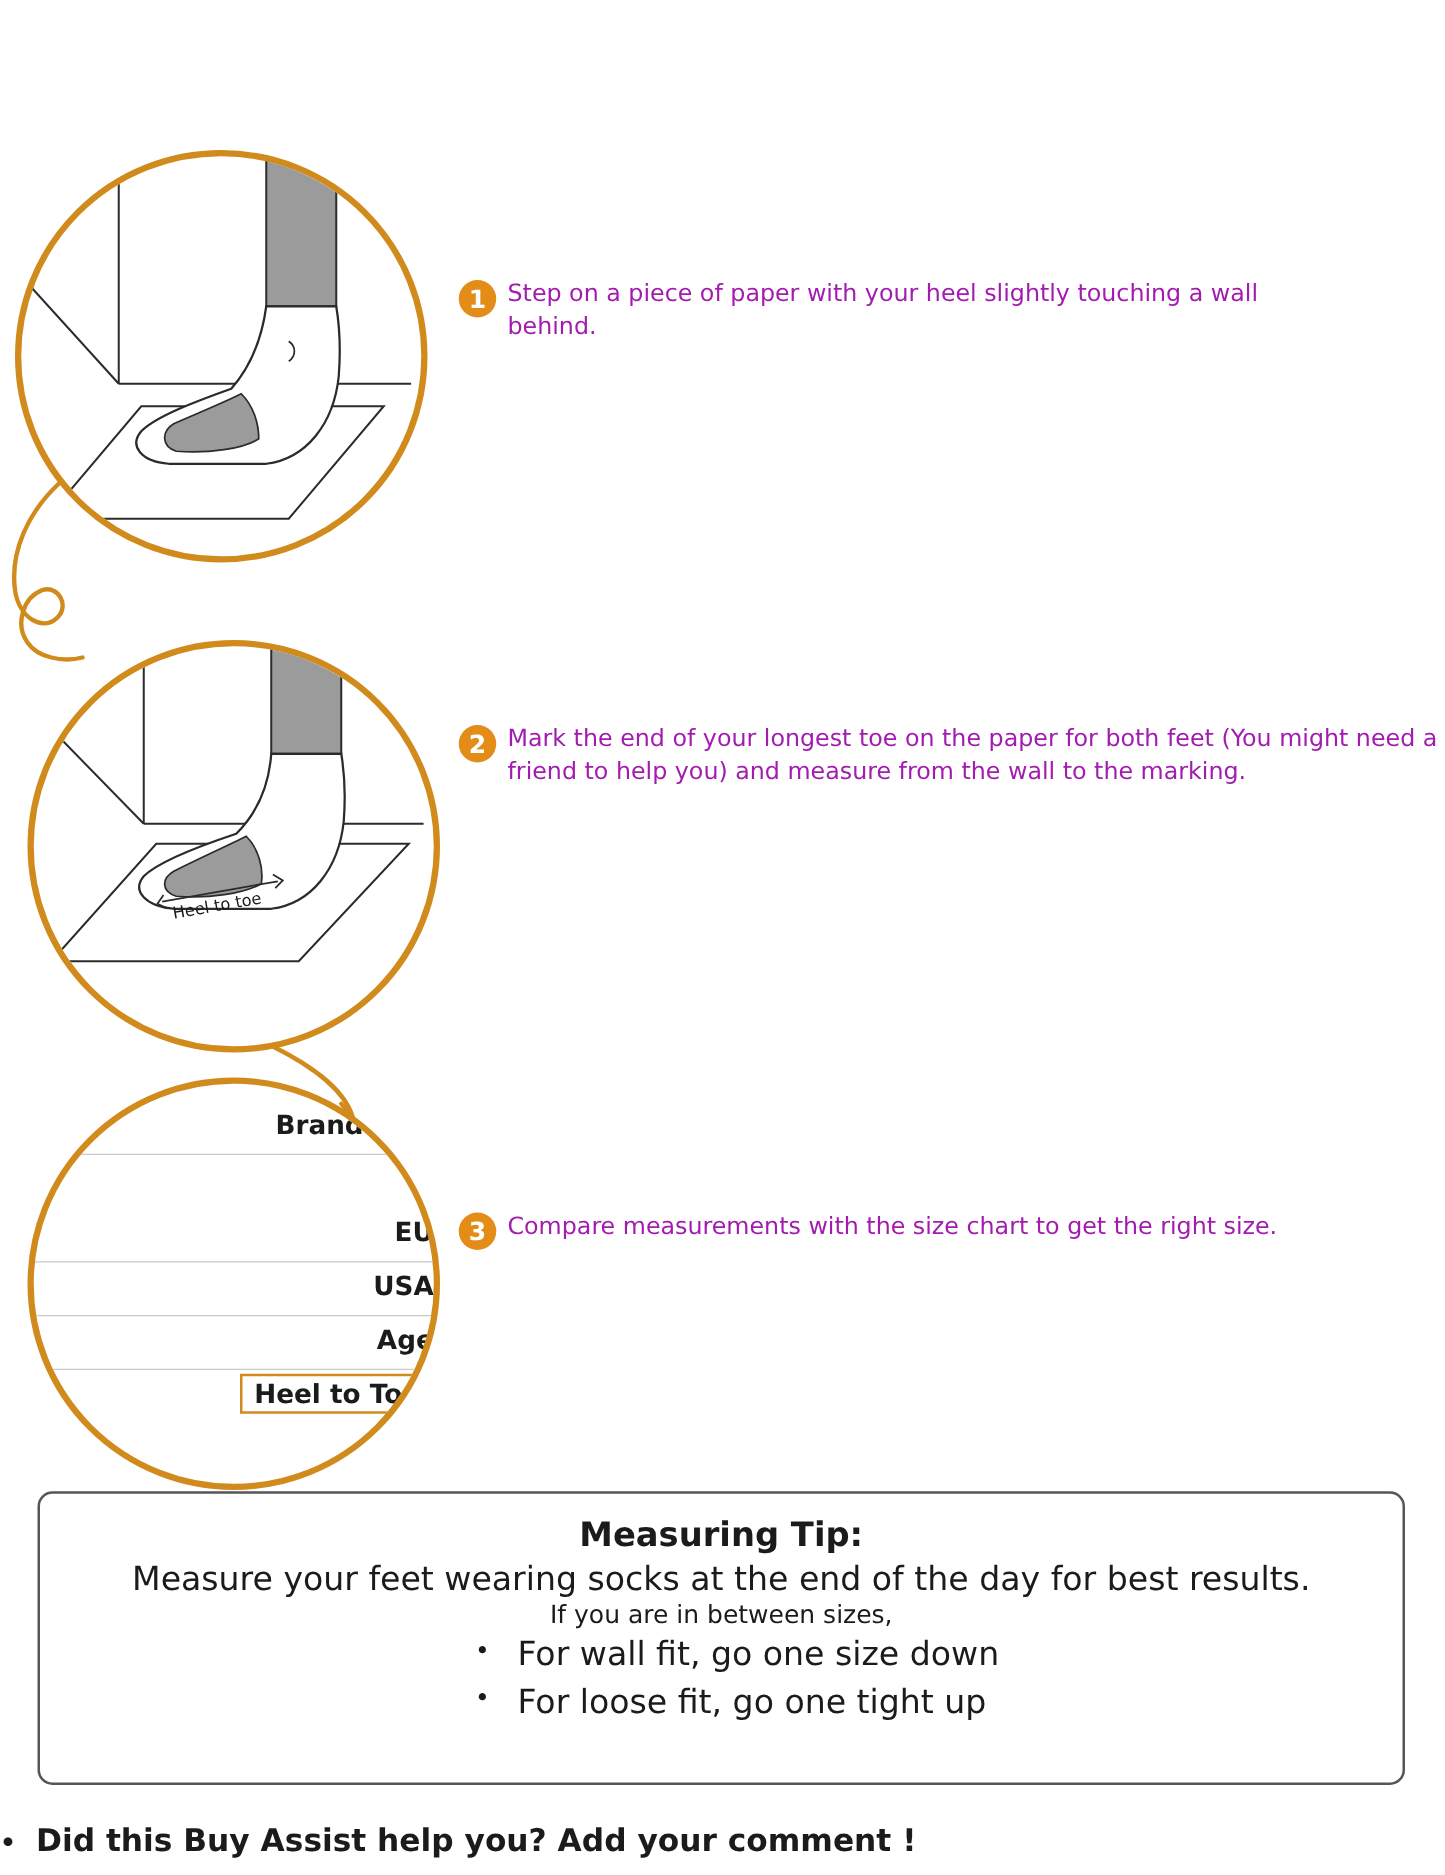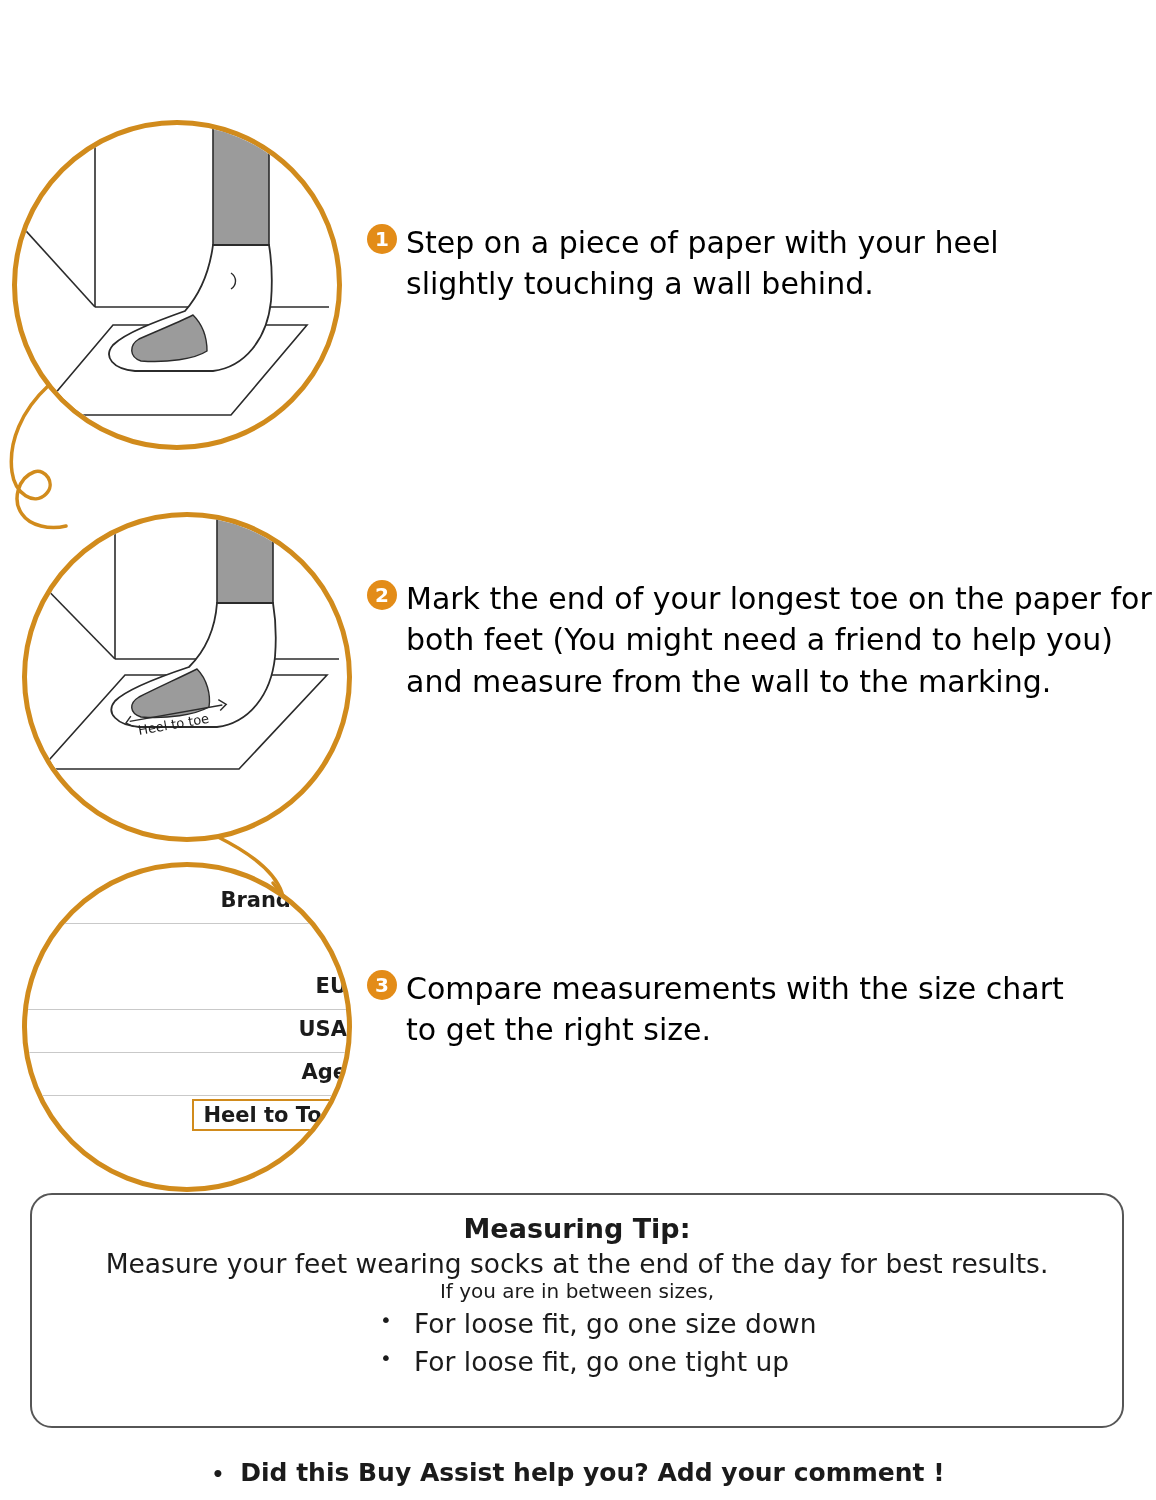--- a/index.html
+++ b/index.html
@@ -69,23 +69,23 @@
     background: #e38c18;
     color: #ffffff;
     font-size: 20px;
     font-weight: bold;
     display: flex;
     align-items: center;
     justify-content: center;
     margin-top: 2px;
   }
   .step-text {
-    font-size: 30px;
+    font-size: 19px;
     line-height: 1.38;
-    color: #000000;
+    color: #a21caf;
   }
   .step-1 { left: 367px; top: 222px; width: 700px; }
   .step-2 { left: 367px; top: 578px; width: 790px; }
   .step-3 { left: 367px; top: 968px; width: 700px; }
 
   
   .chart-rows {
     position: absolute;
     left: 0;
     top: 0;
@@ -116,21 +116,21 @@
   }
 
   
   .tip-panel {
     position: absolute;
     left: 30px;
     top: 1193px;
     width: 1094px;
     height: 235px;
     border: 2px solid #565656;
-    border-radius: 22px;
+    border-radius: 12px;
     box-sizing: border-box;
     background: #ffffff;
   }
   .tip-title {
     text-align: center;
     font-size: 27px;
     font-weight: bold;
     margin-top: 18px;
     color: #1b1b1b;
   }
@@ -164,21 +164,21 @@
     font-size: 20px;
     top: 1px;
   }
 
   
   .footer {
     position: absolute;
     left: 0;
     top: 1458px;
     width: 1156px;
-    text-align: center;
+    text-align: left;
     font-size: 25px;
     font-weight: bold;
     color: #1b1b1b;
   }
   .footer .dot {
     font-size: 20px;
     margin-right: 16px;
     vertical-align: middle;
   }
 </style>
@@ -262,21 +262,21 @@
   <div class="step step-3">
     <div class="step-num">3</div>
     <div class="step-text">Compare measurements with the size chart to get the right size.</div>
   </div>
 
   <div class="tip-panel">
     <div class="tip-title">Measuring Tip:</div>
     <div class="tip-line">Measure your feet wearing socks at the end of the day for best results.</div>
     <div class="tip-line2">If you are in between sizes,</div>
     <ul class="tip-bullets">
-      <li>For loose fit, go one size down</li>
+      <li>For wall fit, go one size down</li>
       <li>For loose fit, go one tight up</li>
     </ul>
   </div>
 
   <div class="footer">
     <span class="dot">•</span><span>Did this Buy Assist help you? Add your comment !</span>
   </div>
 
 </div>
 

